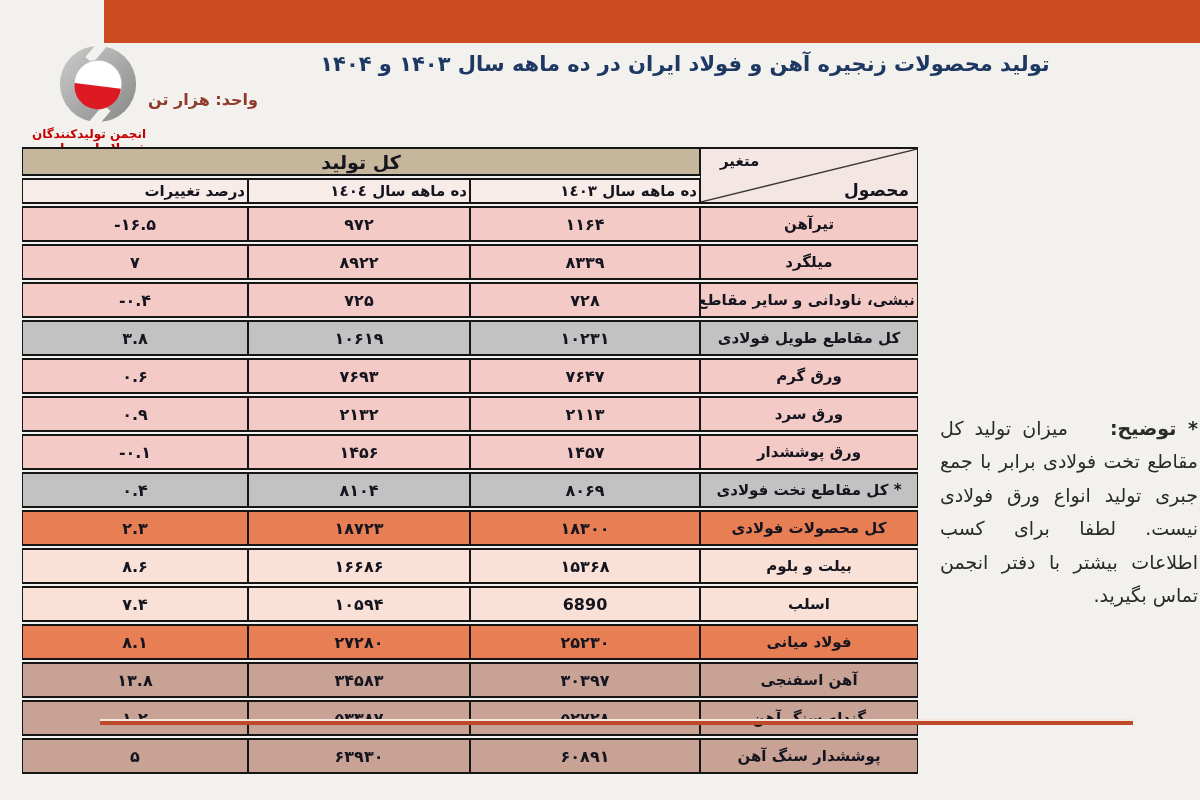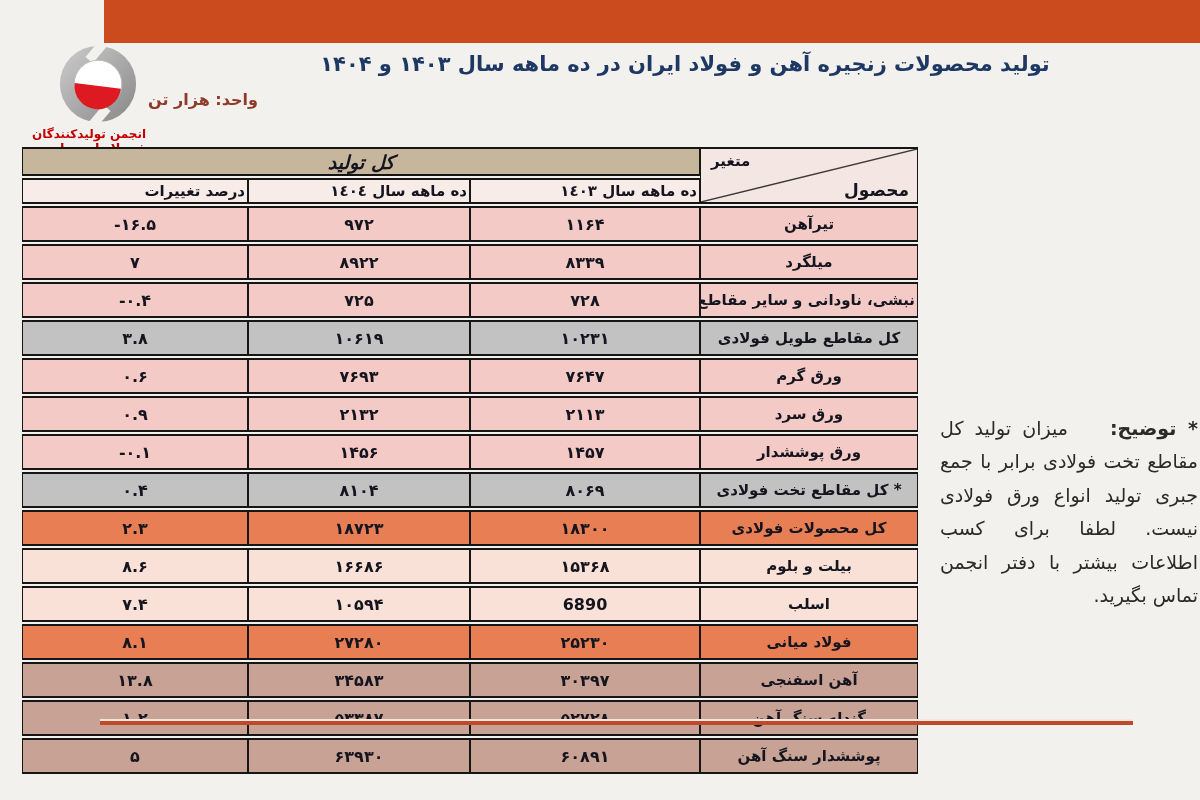--- a/index.html
+++ b/index.html
@@ -34,25 +34,25 @@
     border-collapse: separate; border-spacing: 0 2px;
     direction: rtl; table-layout: fixed;
   }
   table.main td {
     border: 2px solid #161616;
     border-left-width: 1px; border-right-width: 1px;
     text-align: center; vertical-align: middle;
     color: #15151F; font-weight: bold; padding: 0 2px;
     overflow: hidden; white-space: nowrap;
   }
-  tr.hrow1 td.group-hdr { height: 29px; background: #C6B79C; font-size: 19px; font-style: italic; }
+  tr.hrow1 td.group-hdr { height: 29px; background: #C6B79C; font-size: 19px; }
   tr.hrow2 td { height: 26px; background: #F7ECE8; font-size: 15px; text-align: right; }
   td.corner { background: #F3E6E3; position: relative; padding: 0; }
   td.corner svg.diag { position: absolute; left: 0; top: 0; width: 100%; height: 100%; }
-  .corner-top  { position: absolute; top: 3px;  left: 10px;  font-size: 15px; }
+  .corner-top  { position: absolute; top: 3px;  left: 19px;  font-size: 15px; }
   .corner-bottom { position: absolute; bottom: 2px; right: 8px; font-size: 17px; }
   tr.data td { height: 36px; font-size: 16px; }
   tr.data td.product { font-size: 15px; }
   td.num { direction: ltr; unicode-bidi: embed; }
   tr.row-pink td   { background: #F3CAC6; }
   tr.row-gray td   { background: #C2C2C2; }
   tr.row-orange td { background: #E87E54; }
   tr.row-peach td  { background: #F9E1D7; margin-top: 24px; }
   tr.row-tan td    { background: #C7A295; }
 

